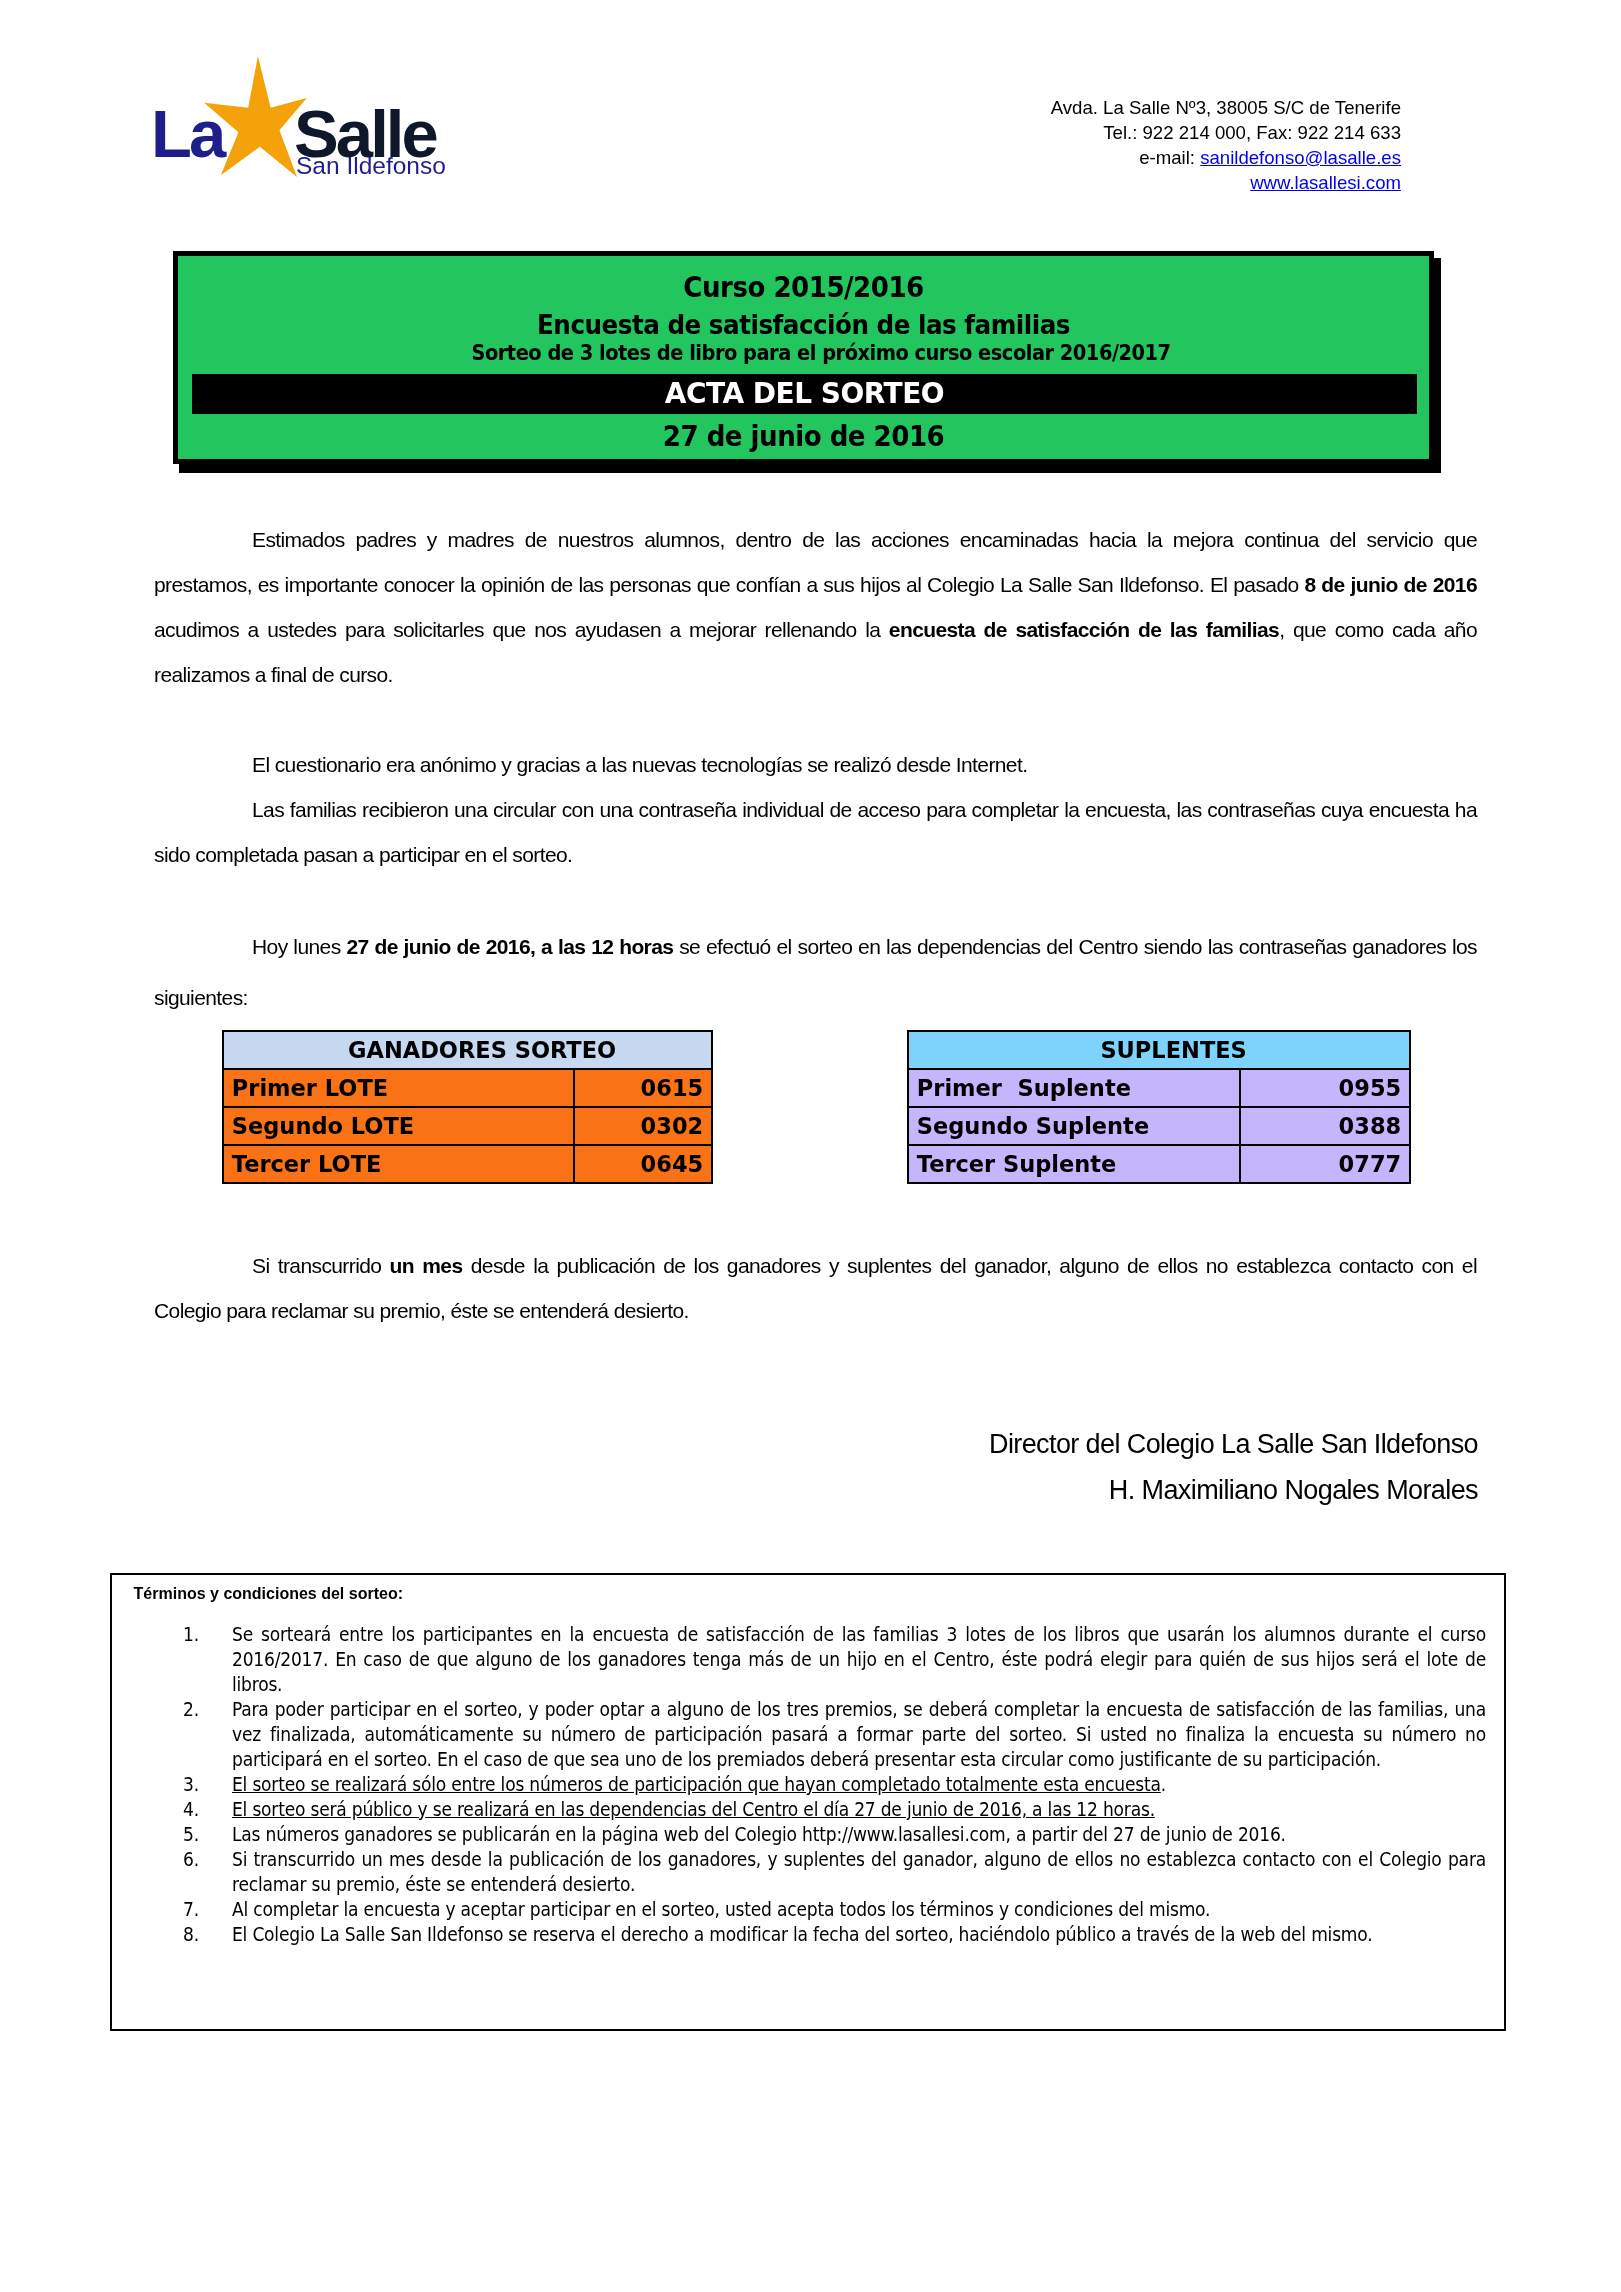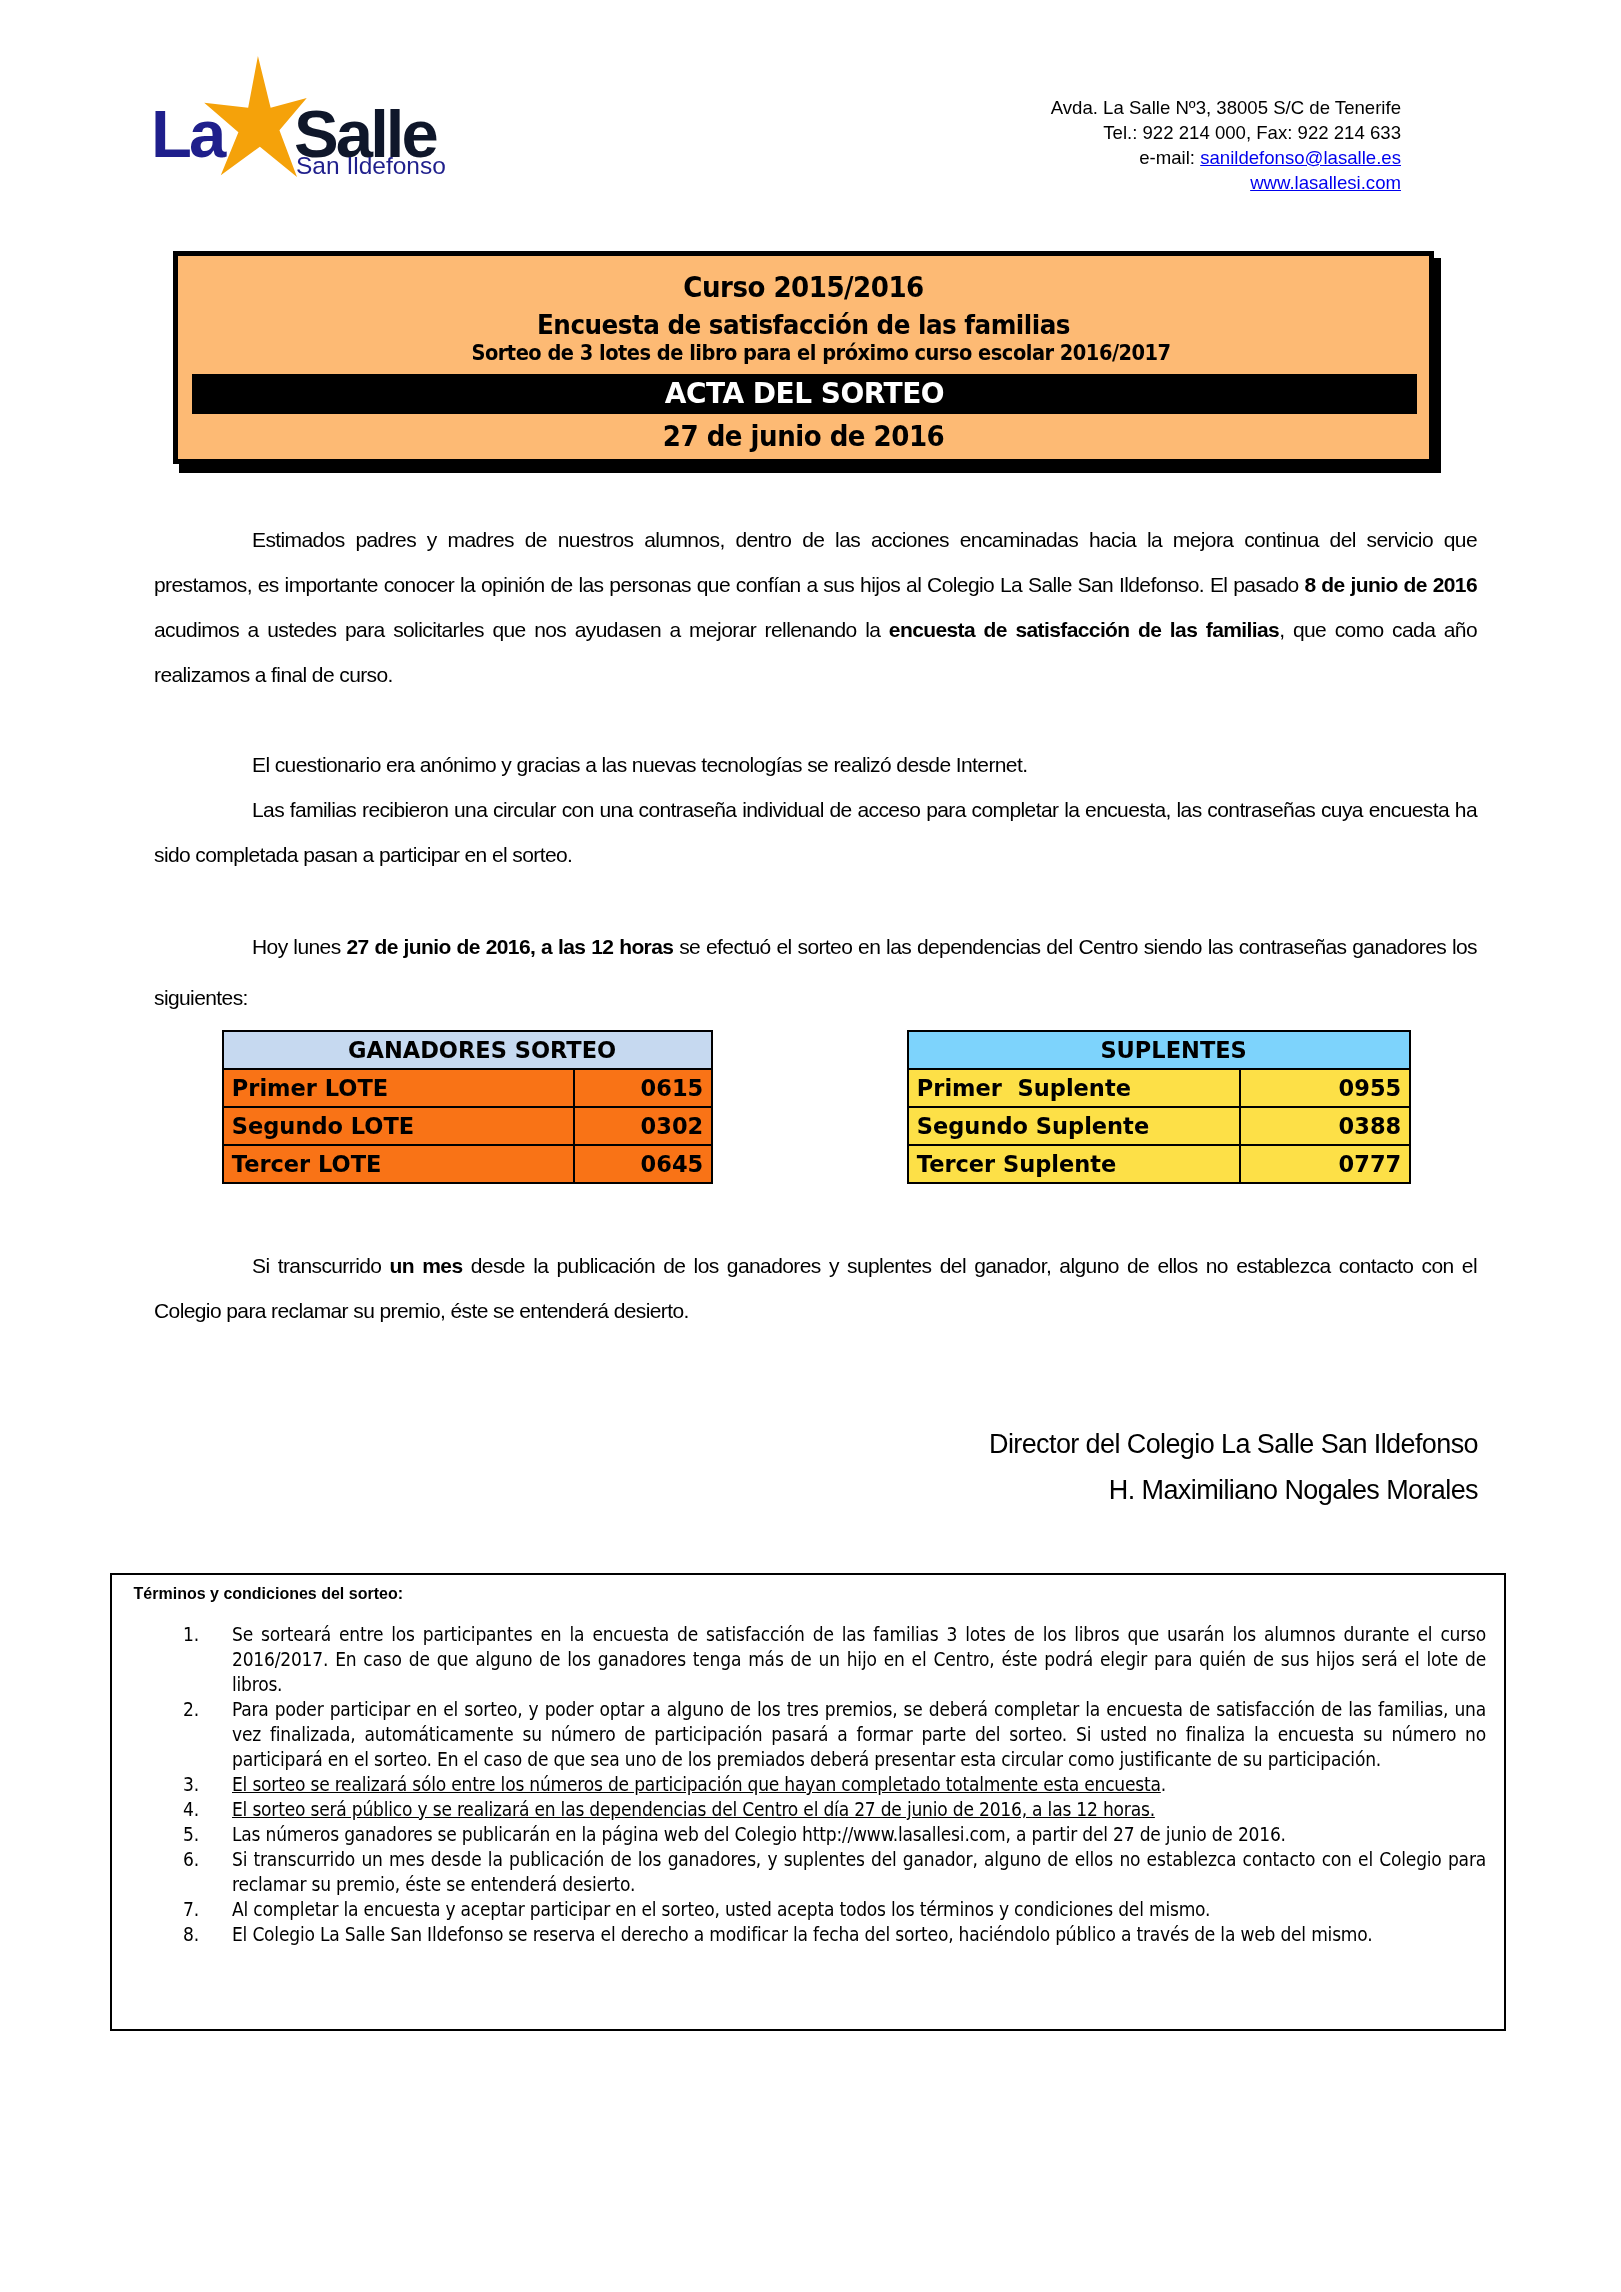--- a/index.html
+++ b/index.html
@@ -12,21 +12,21 @@
   #logo .salle { position: absolute; left: 147px; top: 41px; font-family: "Liberation Sans", sans-serif; font-weight: bold; font-size: 67px; color: #0f172a; letter-spacing: -2.9px; text-align: right; }
   #logo .sub { position: absolute; left: 149px; top: 98px; font-family: "Liberation Sans", sans-serif; font-size: 24.5px; color: #1f1f8c; }
   #logo svg { position: absolute; left: 54px; top: 0px; }
 
   
   #address { right: 220px; top: 95px; text-align: right; font-size: 18.6px; line-height: 25px; }
   #address a { color: #0000ee; text-decoration: underline; }
 
   
   #hdr-shadow { left: 179px; top: 258px; width: 1262px; height: 215px; background: #000; }
-  #hdr { left: 173px; top: 251px; width: 1251px; height: 203px; border: 5.9px solid #000; background: #fdba74; }
+  #hdr { left: 173px; top: 251px; width: 1251px; height: 203px; border: 5.9px solid #000; background: #22c55e; }
   #hdr .line { position: absolute; left: 0; right: 0; text-align: center; font-family: "DejaVu Sans Condensed", "DejaVu Sans", sans-serif; font-weight: bold; }
   #hdr .l1 { top: 13.7px; font-size: 29px; letter-spacing: -0.5px; }
   #hdr .l2 { top: 53px; font-size: 27.4px; letter-spacing: -0.5px; }
   #hdr .l3 { top: 84px; font-size: 21.6px; letter-spacing: -0.5px; padding-left: 35px; }
   #hdr .bar { position: absolute; left: 13.7px; right: 11.8px; top: 118px; height: 40px; background: #000; color: #fff; text-align: center; font-family: "DejaVu Sans", sans-serif; font-weight: bold; font-size: 28px; line-height: 40px; letter-spacing: -0.5px; }
   #hdr .l5 { top: 163px; font-size: 29px; letter-spacing: -0.5px; }
 
   
   .body-text { left: 154px; width: 1323px; font-family: "Liberation Sans", sans-serif; font-size: 21px; line-height: 45px; text-align: justify; letter-spacing: -0.6px; }
   .indent { text-indent: 98px; }
@@ -40,21 +40,21 @@
   table.prize { position: absolute; border-collapse: collapse; font-family: "DejaVu Sans", sans-serif; font-weight: bold; font-size: 22.5px; }
   table.prize td, table.prize th { border: 2.9px solid #000; padding: 0 7.8px; height: 36px; }
   table.prize th { font-size: 22.5px; text-align: center; height: 36px; padding-left: 37px; }
   table.prize td.num { text-align: right; }
   #winners { left: 222px; top: 1030px; width: 491px; }
   #winners th { background: #c6d9f0; }
   #winners td { background: #f97316; }
   #winners td.label { width: 333px; }
   #subs { left: 907px; top: 1030px; width: 504px; }
   #subs th { background: #7dd3fc; }
-  #subs td { background: #fde047; }
+  #subs td { background: #c4b5fd; }
   #subs td.label { width: 314px; }
 
   #p5 { top: 1243px; }
   #signature { right: 143px; top: 1421px; text-align: right; font-family: "Liberation Sans", sans-serif; font-size: 27px; line-height: 46px; letter-spacing: -0.6px; }
 
   
   #terms { left: 110px; top: 1573px; width: 1392px; height: 454px; border: 2.9px solid #000; }
   #terms .title { position: absolute; left: 21.6px; top: 9.8px; font-family: "Liberation Sans", sans-serif; font-weight: bold; font-size: 16px; }
   #terms ol { position: absolute; left: 0; top: 47px; width: 1374px; margin: 0; padding: 0; list-style: none; }
   #terms li { position: relative; padding-left: 120px; font-family: "DejaVu Sans Condensed", "DejaVu Sans", sans-serif; font-size: 19px; line-height: 25px; text-align: justify; letter-spacing: -0.2px; }

